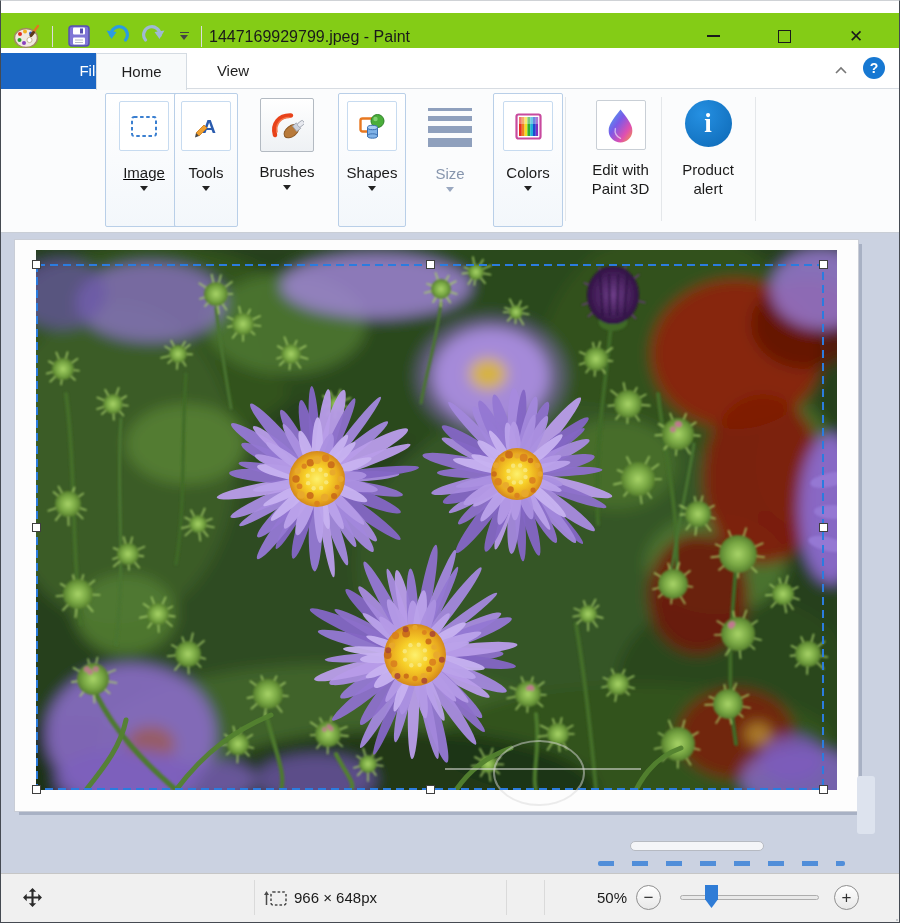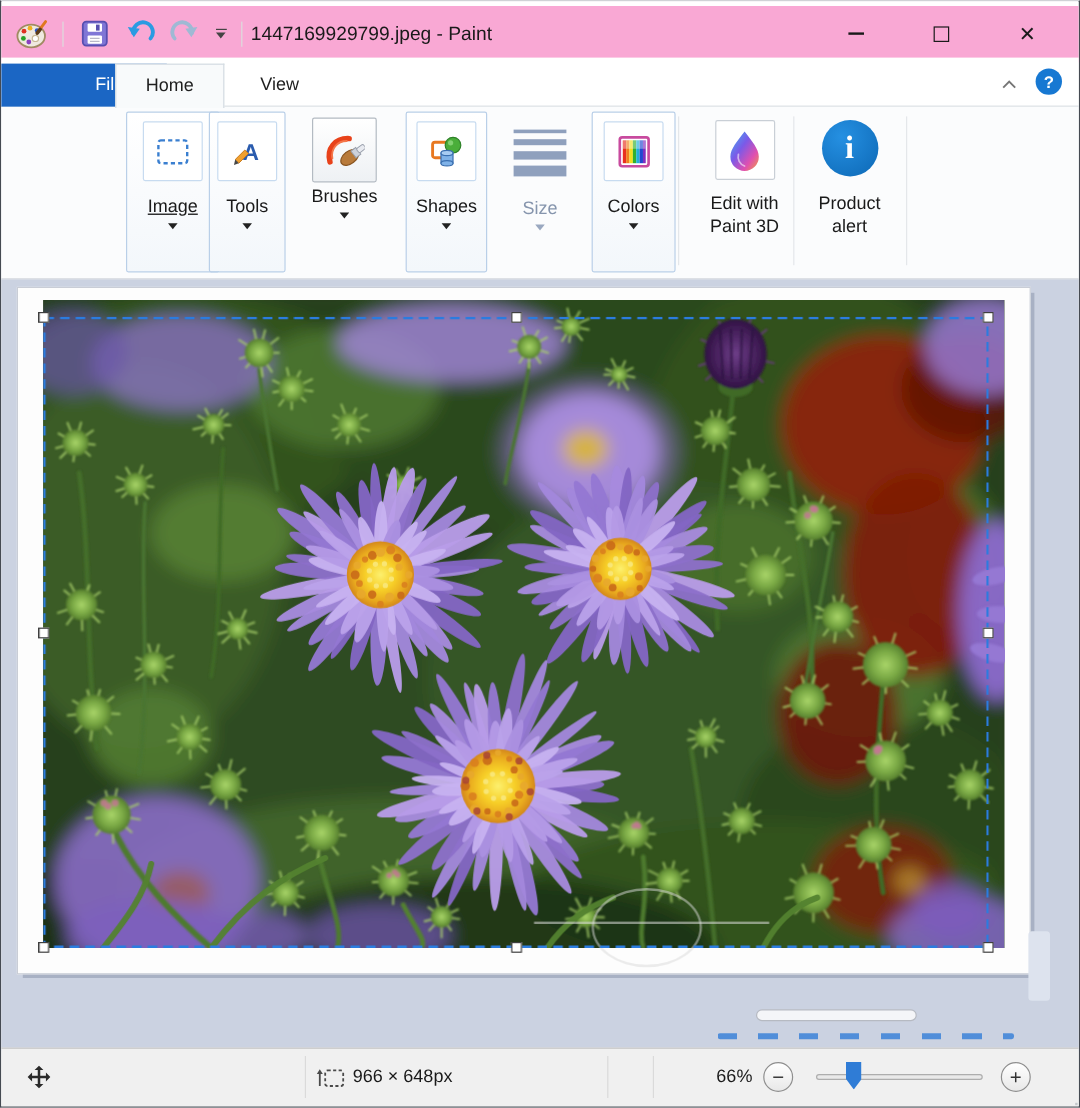--- a/index.html
+++ b/index.html
@@ -1,20 +1,20 @@
 <!DOCTYPE html>
 <html><head>
 <meta charset="utf-8">
 <style>
   html,body{margin:0;padding:0;background:#9aa0aa;}
   .window{position:relative;width:900px;height:923px;margin:0 auto;background:#fff;
     border:1px solid #454a52;border-top-color:#cfd2d6;box-sizing:border-box;
     font-family:"Liberation Sans",sans-serif;overflow:hidden;-webkit-user-select:none;user-select:none;}
   
-  .titlebar{position:absolute;top:4px;left:0;right:0;height:47px;background:#f9a8d4;}
+  .titlebar{position:absolute;top:12px;left:0;right:0;height:47px;background:#84cc16;}
   .qat-btn{position:absolute;top:8px;width:30px;height:30px;display:flex;align-items:center;justify-content:center;}
   .tsep{position:absolute;top:13px;width:1px;height:21px;background:#dcdcdc;}
   .title-text{position:absolute;left:208px;top:0;height:47px;line-height:47px;font-size:16px;color:#1a1a1a;white-space:nowrap;}
   .win-btn{position:absolute;top:0;width:46px;height:46px;display:flex;align-items:center;justify-content:center;color:#1a1a1a;}
   .min-glyph{width:13px;height:1.5px;background:#1a1a1a;}
   .max-glyph{width:11px;height:11px;border:1.5px solid #1a1a1a;}
   .close-glyph{font-size:17px;line-height:17px;color:#1a1a1a;}
   .qat-caret{display:flex;flex-direction:column;align-items:center;}
   .qat-caret .bar{width:9px;height:1.5px;background:#444;margin-bottom:2px;}
   .tri-down{width:0;height:0;border:4px solid transparent;border-top:5px solid #444;border-bottom:none;}
@@ -179,21 +179,21 @@
         <svg width="34" height="34" viewBox="0 0 34 34">
           <path d="M5 27 C2 16 9 7 21 7.5" fill="none" stroke="#e8421a" stroke-width="4.5" stroke-linecap="round"></path>
           <path d="M7 24 C5.5 16 11 9.5 19 9.5" fill="none" stroke="#f4764a" stroke-width="1.5" stroke-linecap="round"></path>
           <g transform="rotate(-38 21 21)">
             <ellipse cx="20" cy="23" rx="8.5" ry="5.2" fill="#b87a3a" stroke="#8a5622" stroke-width="1"></ellipse>
             <rect x="24" y="19.5" width="5" height="7" fill="#cdd2dc" stroke="#9aa0ac" stroke-width="0.8"></rect>
             <rect x="28.5" y="20.8" width="7" height="4.4" rx="1.5" fill="#e8eaf0" stroke="#9aa0ac" stroke-width="0.8"></rect>
           </g>
         </svg>
       </div>
-      <div class="rlabel" style="margin-top:3px">Brushes</div>
+      <div class="rlabel" style="margin-top:11px">Brushes</div>
       <div class="rarrow"></div>
     </div>
 
     <div class="rgroup" style="left:337px;width:68px;">
       <div class="iconbox">
         <svg width="27" height="28" viewBox="0 0 27 28">
           <rect x="1.5" y="6.5" width="13" height="13" rx="2" fill="none" stroke="#e87820" stroke-width="2.4"></rect>
           <circle cx="18.5" cy="9" r="6.5" fill="#4aae3a" stroke="#2e8228" stroke-width="1"></circle>
           <circle cx="16.5" cy="7" r="2.2" fill="#8fd97f" opacity="0.8"></circle>
           <g>
@@ -1147,21 +1147,21 @@
       <svg width="25" height="19" viewBox="0 0 25 19">
         <rect x="8" y="3" width="15" height="13" rx="2" fill="none" stroke="#4a4a4a" stroke-width="1.5" stroke-dasharray="2.6 2"></rect>
         <line x1="3.5" y1="5" x2="3.5" y2="16" stroke="#4a4a4a" stroke-width="1.5"></line>
         <polygon points="1,6 3.5,2 6,6" fill="#4a4a4a"></polygon>
       </svg>
     </div>
     <div class="sb-text" style="left:293px">966 × 648px</div>
     <div class="sb-sep" style="left:505px"></div>
     <div class="sb-sep" style="left:543px"></div>
 
-    <div class="sb-text" style="left:560px;width:66px;text-align:right">66%</div>
+    <div class="sb-text" style="left:560px;width:66px;text-align:right">50%</div>
     <div class="round-btn" style="left:635px">
         <span>−</span>
       </div>
     <div class="slider-track"></div>
     <div class="slider-thumb"></div>
     <div class="round-btn" style="left:833px">
         <span>+</span>
       </div>
     <div class="grip"></div>
   </div>

